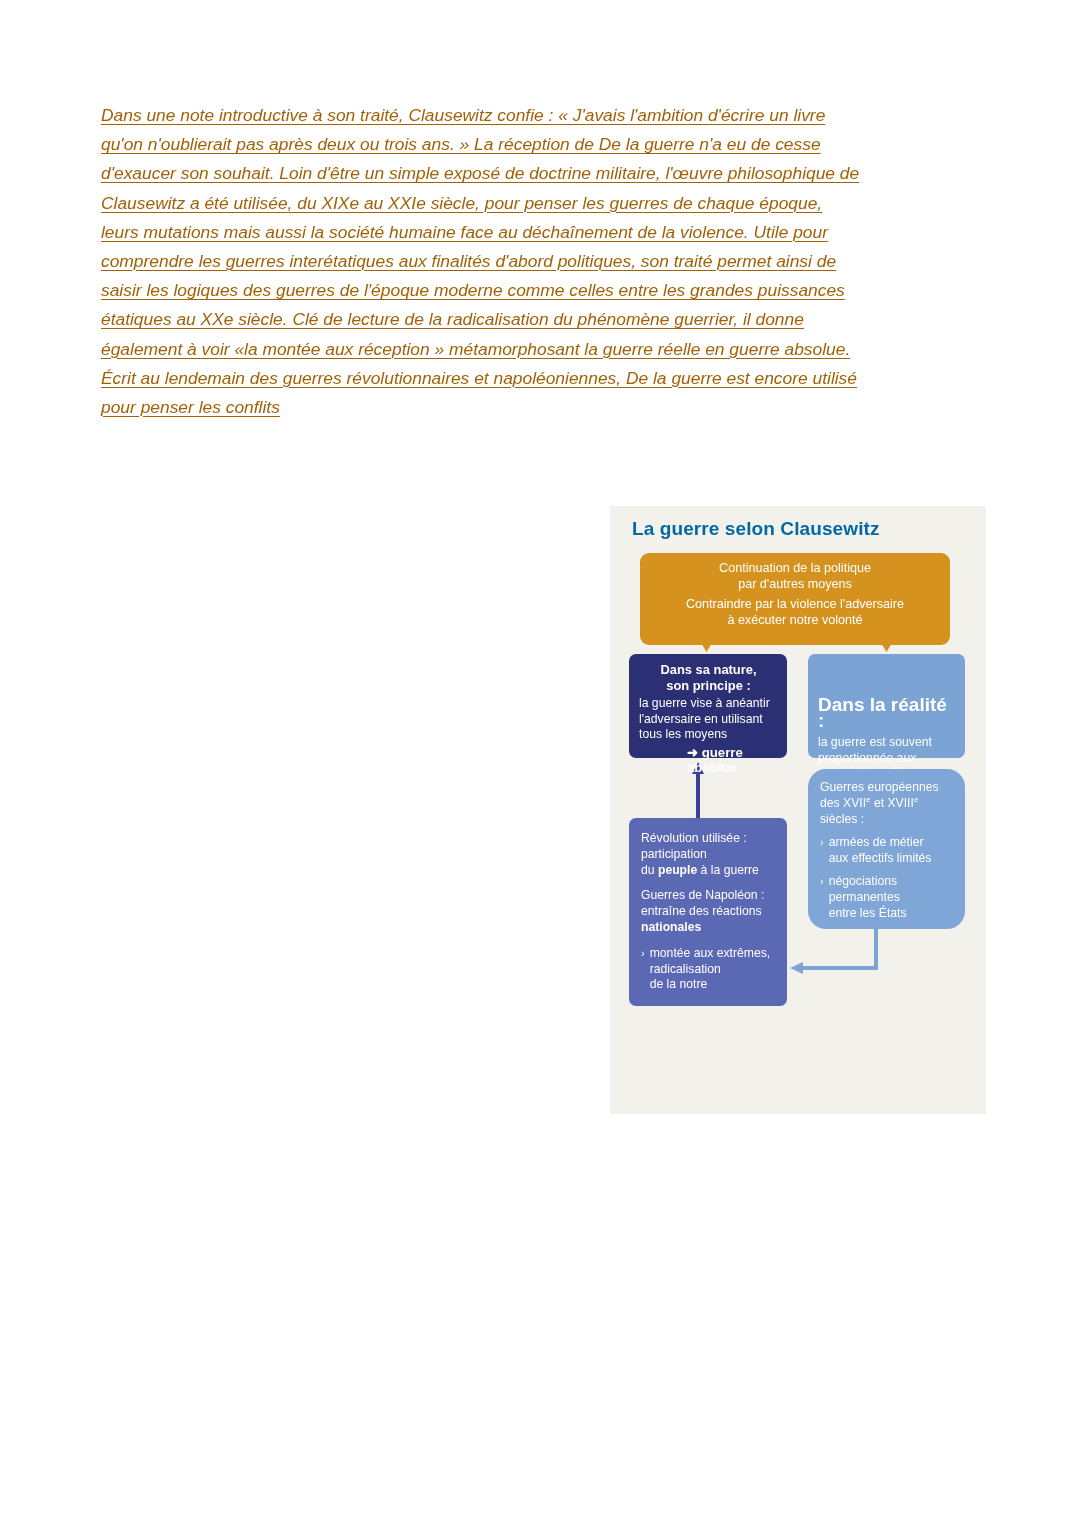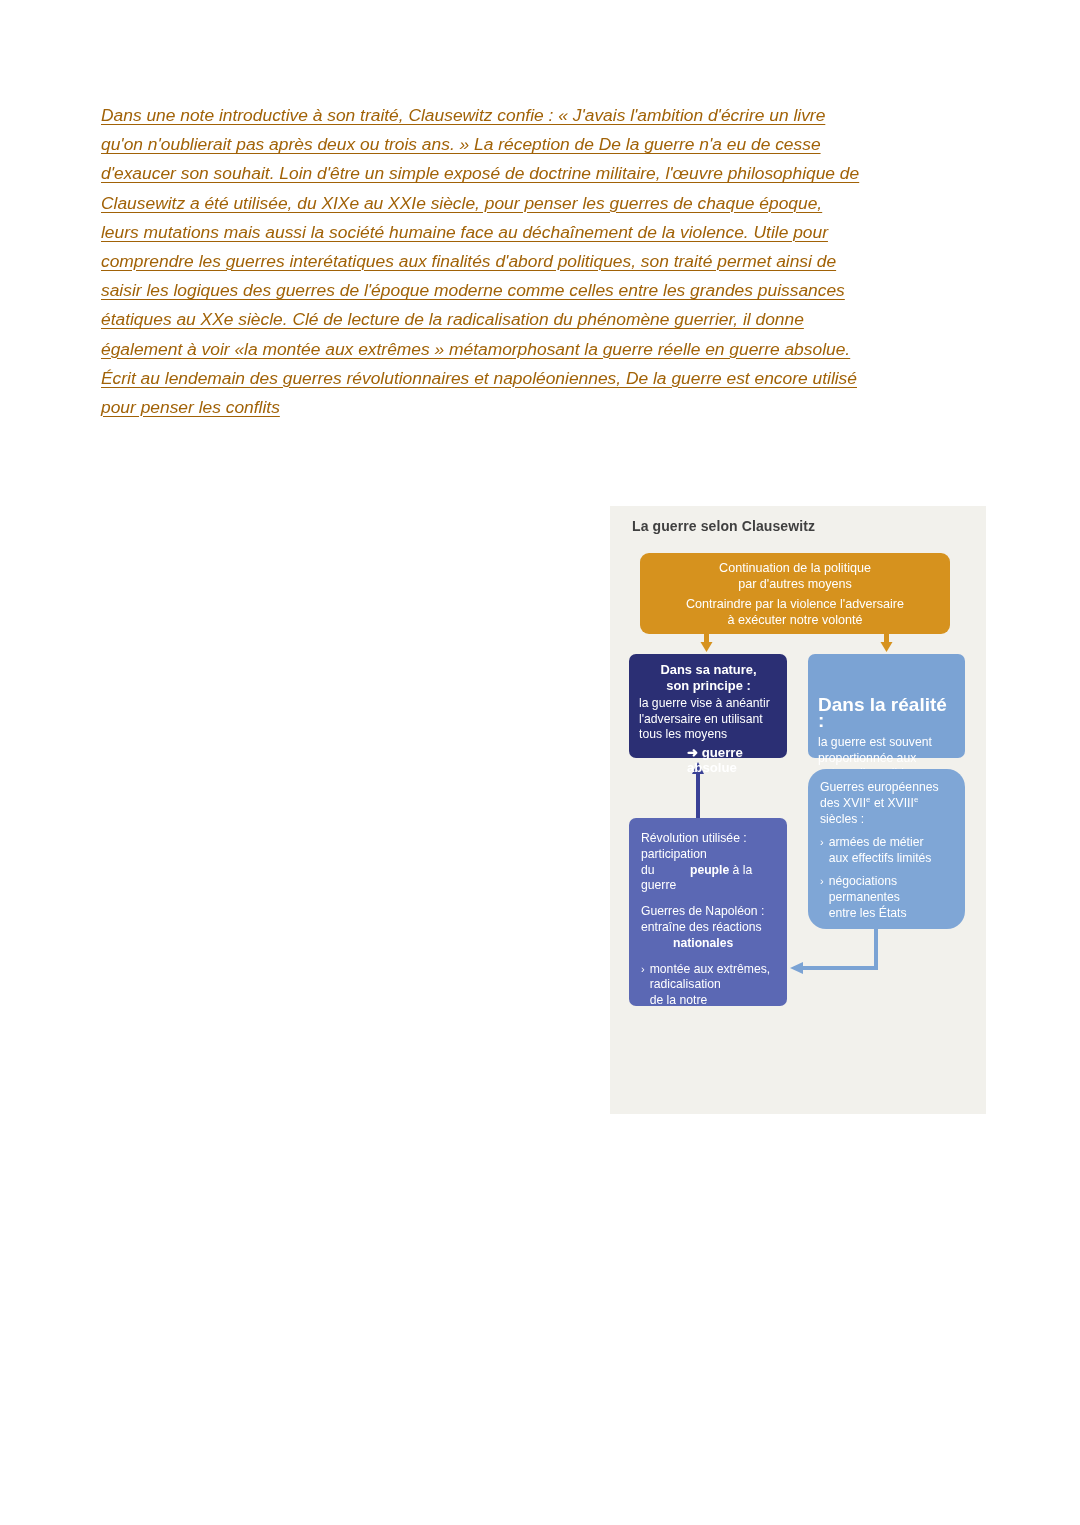--- a/index.html
+++ b/index.html
@@ -46,38 +46,38 @@
     left: 610px;
     top: 506px;
     width: 376px;
     height: 608px;
     background: #f2f1ec;
   }
   .diagram-title {
     position: absolute;
     left: 22px;
     top: 12px;
-    font-size: 14px;
-    font-weight: bold;
-    color: #404040;
+    font-size: 19px;
+    font-weight: bold;
+    color: #0369a1;
     letter-spacing: 0.1px;
   }
 
   .node {
     position: absolute;
     box-sizing: border-box;
     color: #ffffff;
   }
 
   
   .node-orange {
     left: 30px;
     top: 47px;
     width: 310px;
-    height: 81px;
+    height: 92px;
     background: #d6921e;
     border-radius: 9px;
     padding: 7px 6px 0 6px;
     text-align: center;
     font-size: 12.6px;
     line-height: 16.4px;
   }
   .node-orange .grp2 { margin-top: 3px; }
 
   
@@ -156,21 +156,21 @@
     width: 158px;
     height: 188px;
     background: #5b68b4;
     border-radius: 7px;
     padding: 13px 8px 0 12px;
     font-size: 12.2px;
     line-height: 15.8px;
   }
   .node-peri .blk { margin-bottom: 10px; }
   .node-peri .bl { display: flex; }
-  .node-peri b { font-weight: bold; margin-left: 32px; }
+  .node-peri b { font-weight: bold; }
 
   .marker {
     margin-right: 5px;
     font-size: 11px;
     line-height: 15.8px;
     flex: 0 0 auto;
   }
 
   sup.cent {
     font-size: 8px;
@@ -206,21 +206,21 @@
 
   <div class="intro">
     <span class="u">Dans une note introductive à son traité, Clausewitz confie : « J'avais l'ambition d'écrire un livre</span><br>
     <span class="u">qu'on n'oublierait pas après deux ou trois ans. » La réception de De la guerre n'a eu de cesse</span><br>
     <span class="u">d'exaucer son souhait. Loin d'être un simple exposé de doctrine militaire, l'œuvre philosophique de</span><br>
     <span class="u">Clausewitz a été utilisée, du XIXe au XXIe siècle, pour penser les guerres de chaque époque,</span><br>
     <span class="u">leurs mutations mais aussi la société humaine face au déchaînement de la violence. Utile pour</span><br>
     <span class="u">comprendre les guerres interétatiques aux finalités d'abord politiques, son traité permet ainsi de</span><br>
     <span class="u">saisir les logiques des guerres de l'époque moderne comme celles entre les grandes puissances</span><br>
     <span class="u">étatiques au XXe siècle. Clé de lecture de la radicalisation du phénomène guerrier, il donne</span><br>
-    <span class="u">également à voir «la montée aux extrêmes » métamorphosant la guerre réelle en guerre absolue.</span><br>
+    <span class="u">également à voir «la montée aux réception » métamorphosant la guerre réelle en guerre absolue.</span><br>
     <span class="u">Écrit au lendemain des guerres révolutionnaires et napoléoniennes, De la guerre est encore utilisé</span><br>
     <span class="u">pour penser les conflits</span>
   </div>
 
   <div class="diagram">
 
     <div class="diagram-title">La guerre selon Clausewitz</div>
 
     <svg class="arrow-svg" viewBox="0 0 376 608">
 

